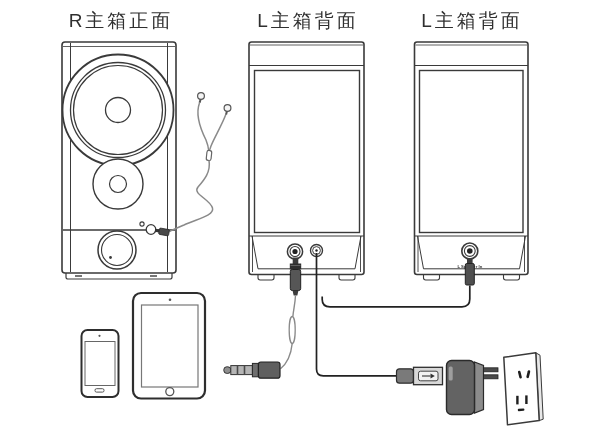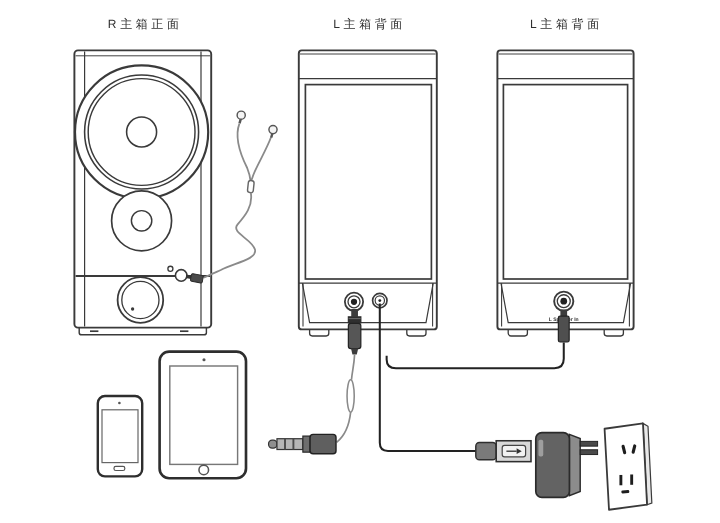--- a/index.html
+++ b/index.html
@@ -7,21 +7,21 @@
     position:relative;
     width:600px;height:436px;
     background:#ffffff;
     overflow:hidden;
     font-family:"Liberation Sans", sans-serif;
   }
   .diagram-title{
     position:absolute;
     top:12px;
     transform:translateX(-50%);
-    font-size:10px;
+    font-size:19px;
     line-height:18px;
     letter-spacing:3px;
     color:#2f2f2f;
     white-space:nowrap;
   }
   .t-r-front{left:121px;}
   .t-r-back{left:308px;}
   .t-l-back{left:472px;}
   svg{position:absolute;left:0;top:0;}
   svg text{font-family:"Liberation Sans", sans-serif;}

